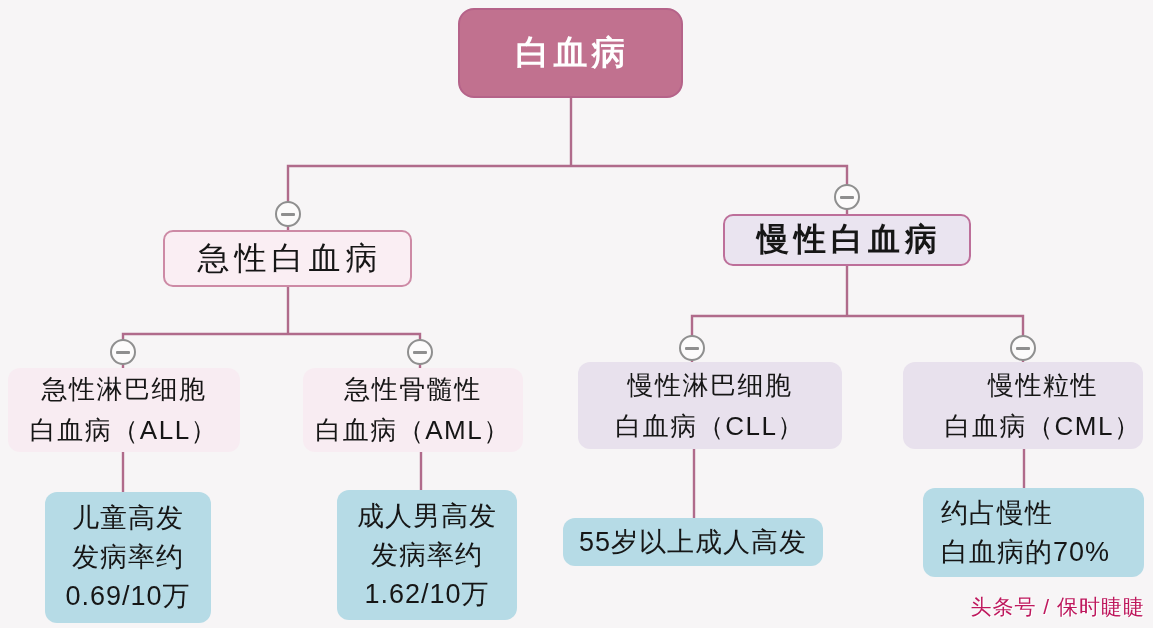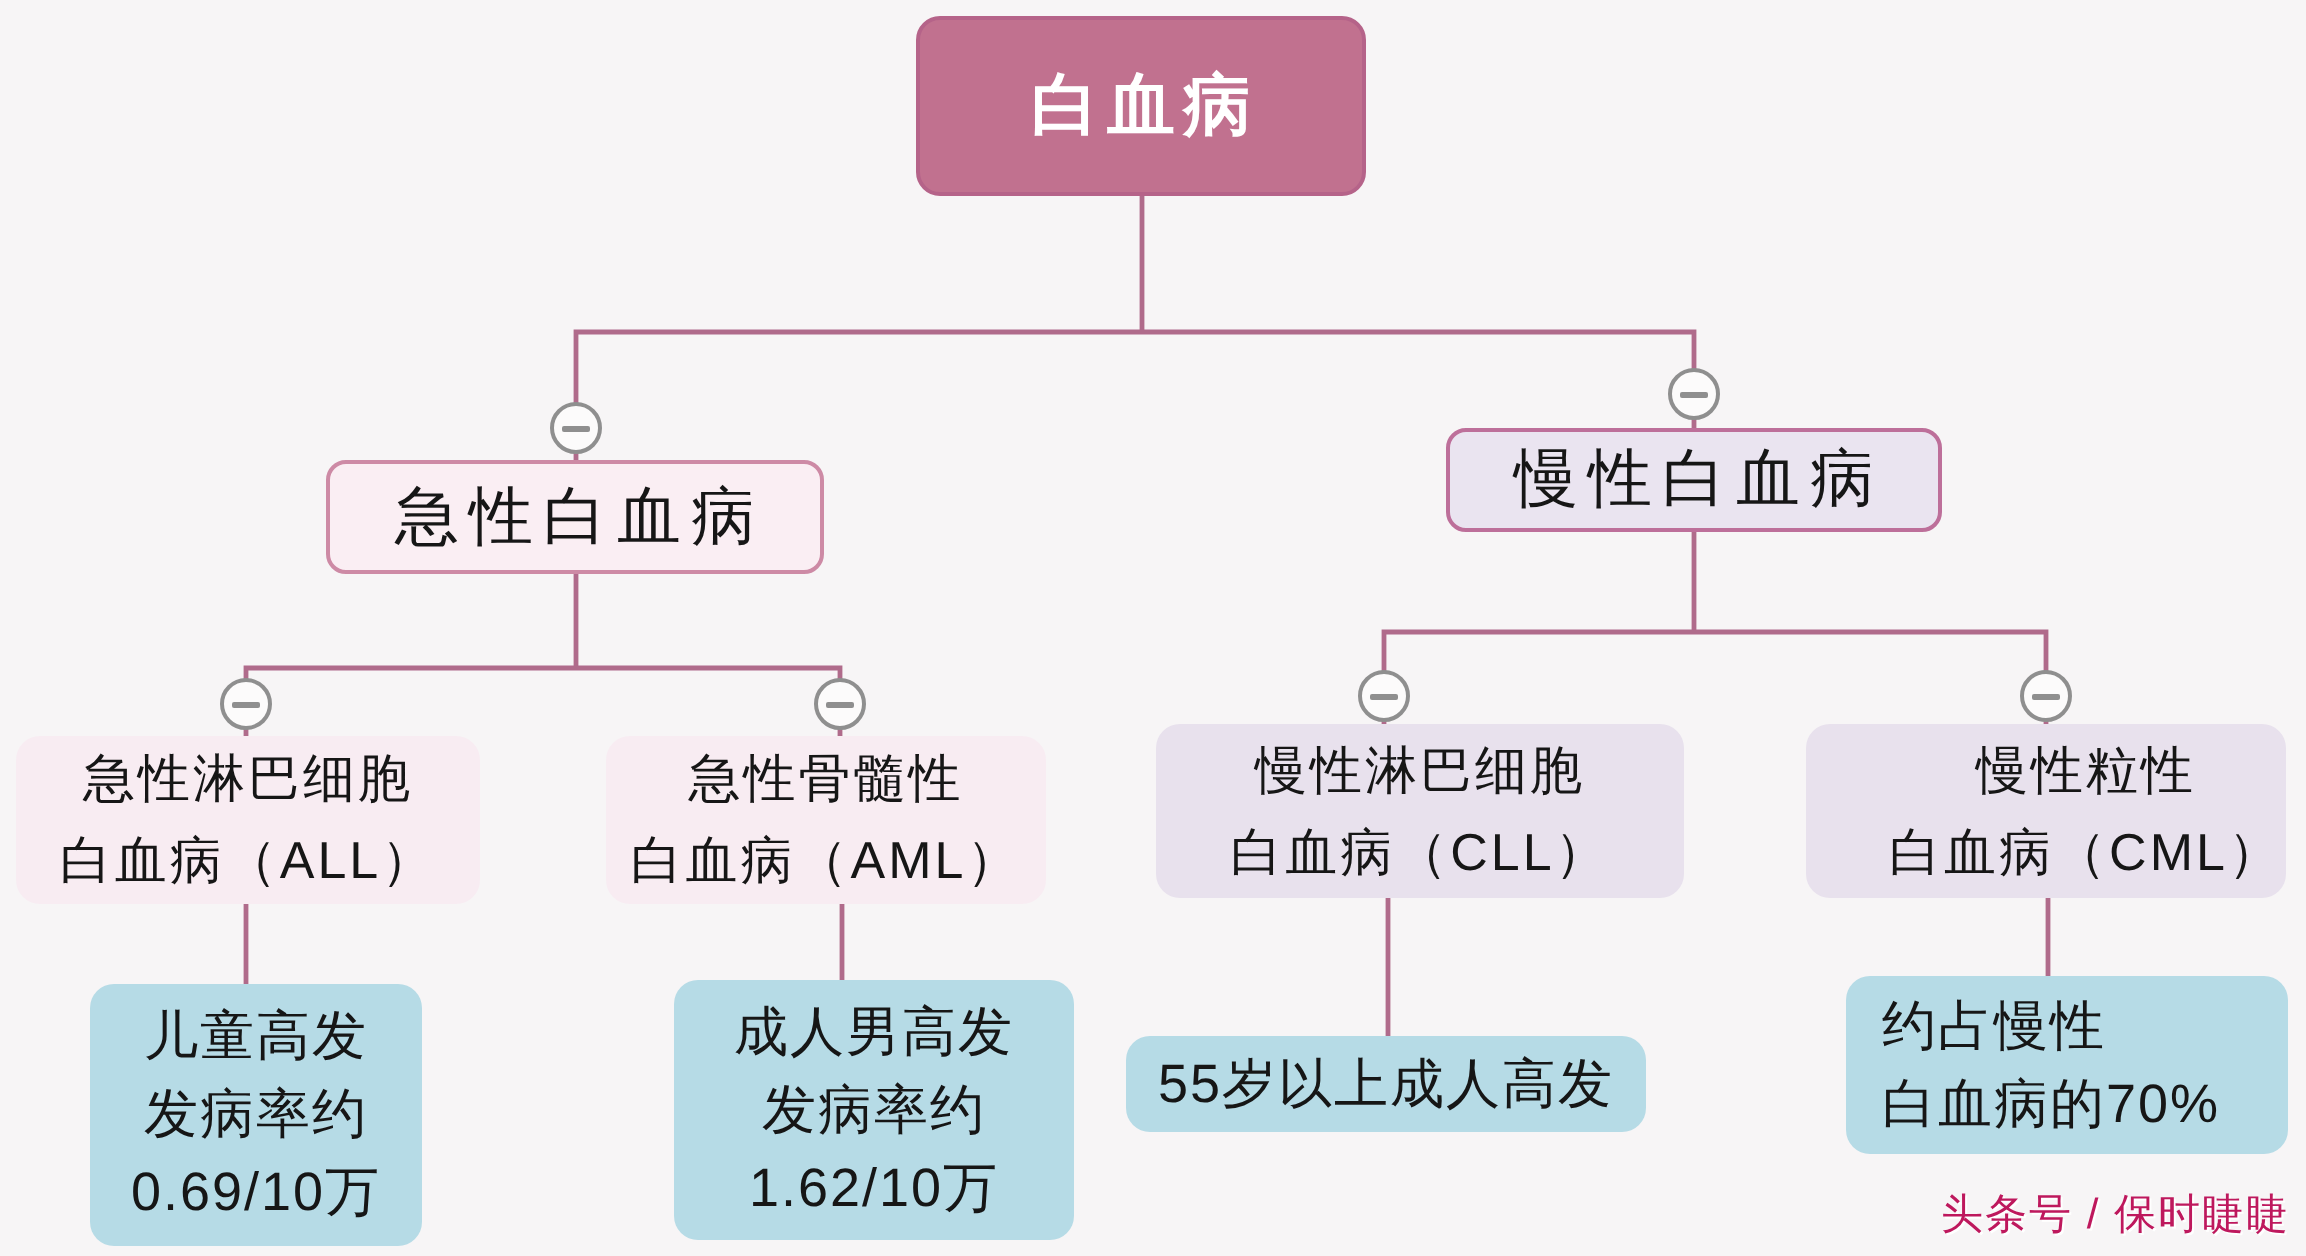--- a/index.html
+++ b/index.html
@@ -94,29 +94,29 @@
     <path d="M288,286 V334"></path>
     <path d="M123,369 V334 H420 V369"></path>
     <path d="M847,265 V316"></path>
     <path d="M692,363 V316 H1023 V363"></path>
     <path d="M123,452 V493"></path>
     <path d="M421,452 V491"></path>
     <path d="M694,449 V519"></path>
     <path d="M1024,449 V489"></path>
   </svg>
 
-  <div class="node root" style="left:458px;top:8px;width:225px;height:90px;border-radius:12px;">
+  <div class="node root" style="left:458px;top:8px;width:225px;height:90px;">
     <span class="line">白血病</span>
   </div>
 
   <div class="node lvl2 acute" style="left:163px;top:230px;width:249px;height:57px;">
     <span class="line">急性白血病</span>
   </div>
 
-  <div class="node lvl2 chronic" style="left:723px;top:214px;width:248px;height:52px;">
+  <div class="node lvl2 chronic" style="left:723px;top:214px;width:248px;height:52px;font-weight:bold;">
     <span class="line">慢性白血病</span>
   </div>
 
   <div class="node lvl3 pinkfill" style="left:8px;top:368px;width:232px;height:84px;">
     <span class="line">急性淋巴细胞</span>
     <span class="line">白血病（ALL）</span>
   </div>
 
   <div class="node lvl3 pinkfill" style="left:303px;top:368px;width:220px;height:84px;">
     <span class="line">急性骨髓性</span>
@@ -132,21 +132,21 @@
     <span class="line">慢性粒性</span>
     <span class="line">白血病（CML）</span>
   </div>
 
   <div class="node note" style="left:45px;top:492px;width:166px;height:131px;">
     <span class="line">儿童高发</span>
     <span class="line">发病率约</span>
     <span class="line">0.69/10万</span>
   </div>
 
-  <div class="node note" style="left:337px;top:490px;width:200px;height:130px;">
+  <div class="node note" style="left:337px;top:490px;width:180px;height:130px;">
     <span class="line">成人男高发</span>
     <span class="line">发病率约</span>
     <span class="line">1.62/10万</span>
   </div>
 
   <div class="node note" style="left:563px;top:518px;width:260px;height:48px;">
     <span class="line">55岁以上成人高发</span>
   </div>
 
   <div class="node note left-align" style="left:923px;top:488px;width:221px;height:89px;">

